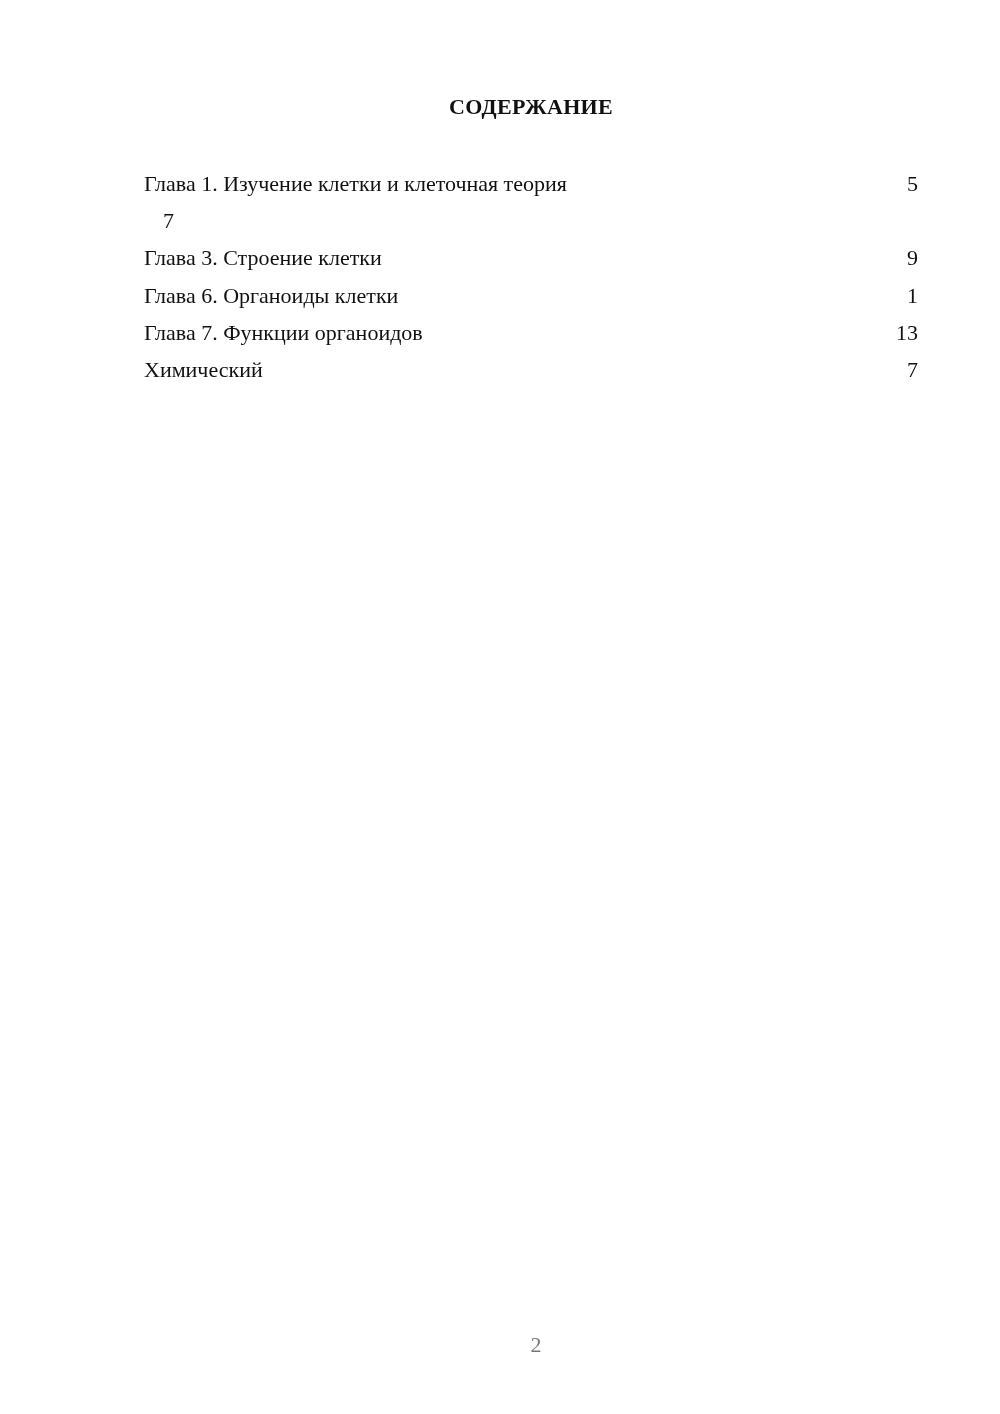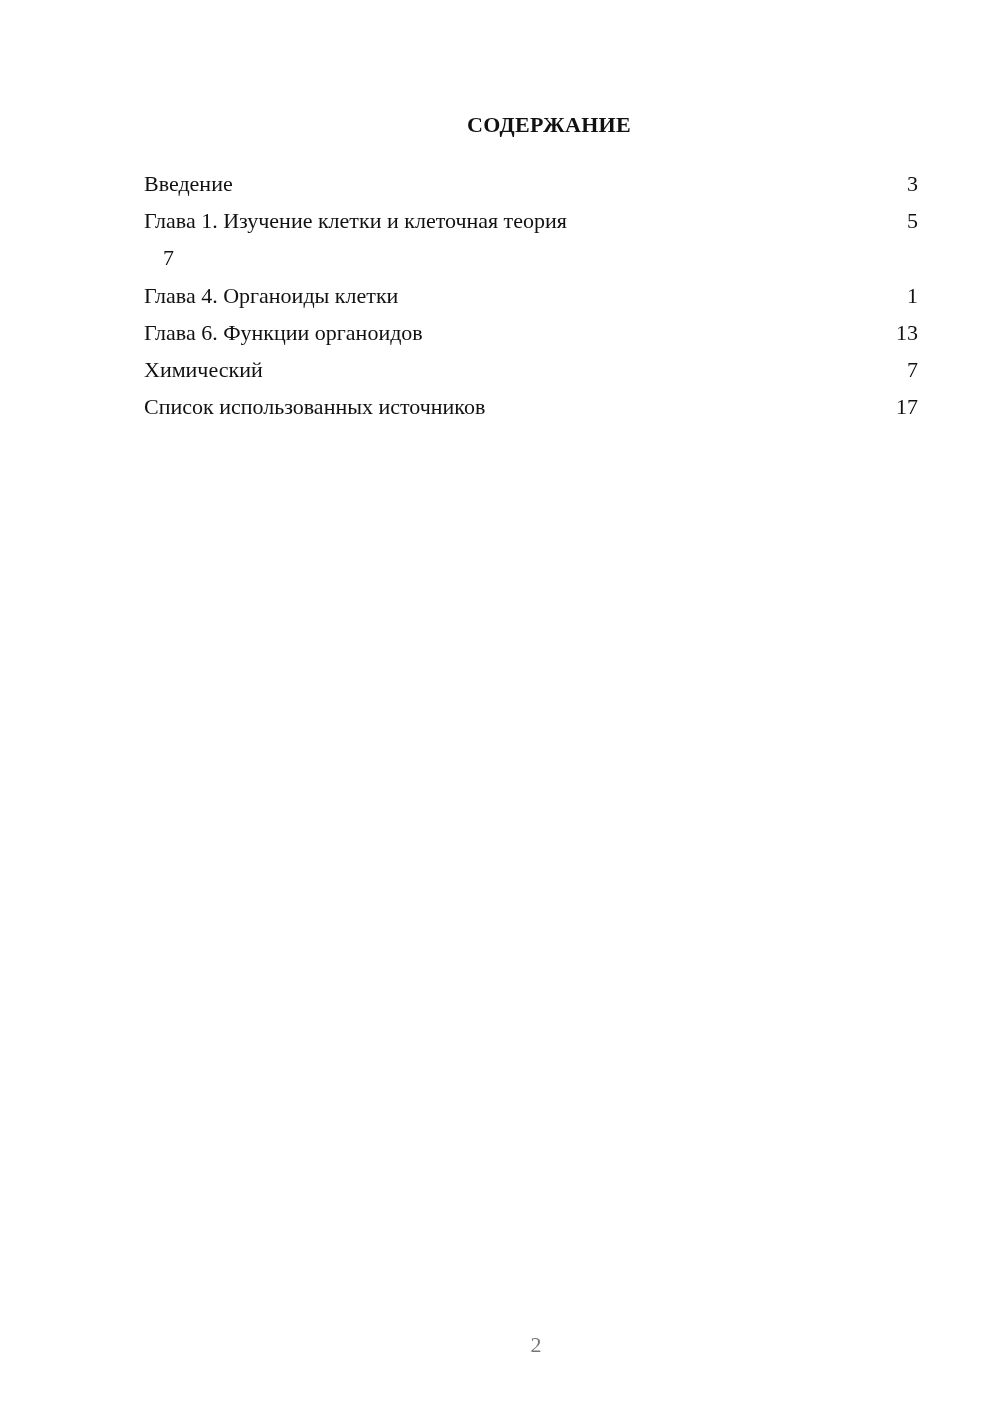--- a/index.html
+++ b/index.html
@@ -24,21 +24,21 @@
     }
     .toc-title {
       position: absolute;
       top: 94px;
       left: 144px;
       width: 774px;
       text-align: center;
       font-weight: bold;
       font-size: 22px;
       letter-spacing: 0.3px;
-      margin: 18px;
+      margin: 0;
     }
     .toc-list {
       position: absolute;
       top: 169px;
       left: 144px;
       width: 774px;
       list-style: none;
       margin: 0;
       padding: 0;
     }
@@ -68,42 +68,38 @@
     }
   </style>
 </head>
 <body>
 
 <div class="page">
   <h1 class="toc-title">СОДЕРЖАНИЕ</h1>
 
   <ul class="toc-list">
     <li class="toc-item">
-      <span class="toc-label">Введение</span>
-      <span class="toc-page">3</span>
-    </li>
-    <li class="toc-item">
       <span class="toc-label">Глава 1. Изучение клетки и клеточная теория</span>
       <span class="toc-page">5</span>
     </li>
     <li class="toc-item">
       <span class="toc-page">7</span>
     </li>
     <li class="toc-item">
-      <span class="toc-label">Глава 4. Органоиды клетки</span>
+      <span class="toc-label">Глава 3. Строение клетки</span>
+      <span class="toc-page">9</span>
+    </li>
+    <li class="toc-item">
+      <span class="toc-label">Глава 6. Органоиды клетки</span>
       <span class="toc-page">1</span>
     </li>
     <li class="toc-item">
-      <span class="toc-label">Глава 6. Функции органоидов</span>
+      <span class="toc-label">Глава 7. Функции органоидов</span>
       <span class="toc-page">13</span>
     </li>
     <li class="toc-item">
       <span class="toc-label">Химический</span>
       <span class="toc-page">7</span>
-    </li>
-    <li class="toc-item">
-      <span class="toc-label">Список использованных источников</span>
-      <span class="toc-page">17</span>
     </li>
   </ul>
 
   <div class="page-number">2</div>
 </div>
 
 </body></html>

